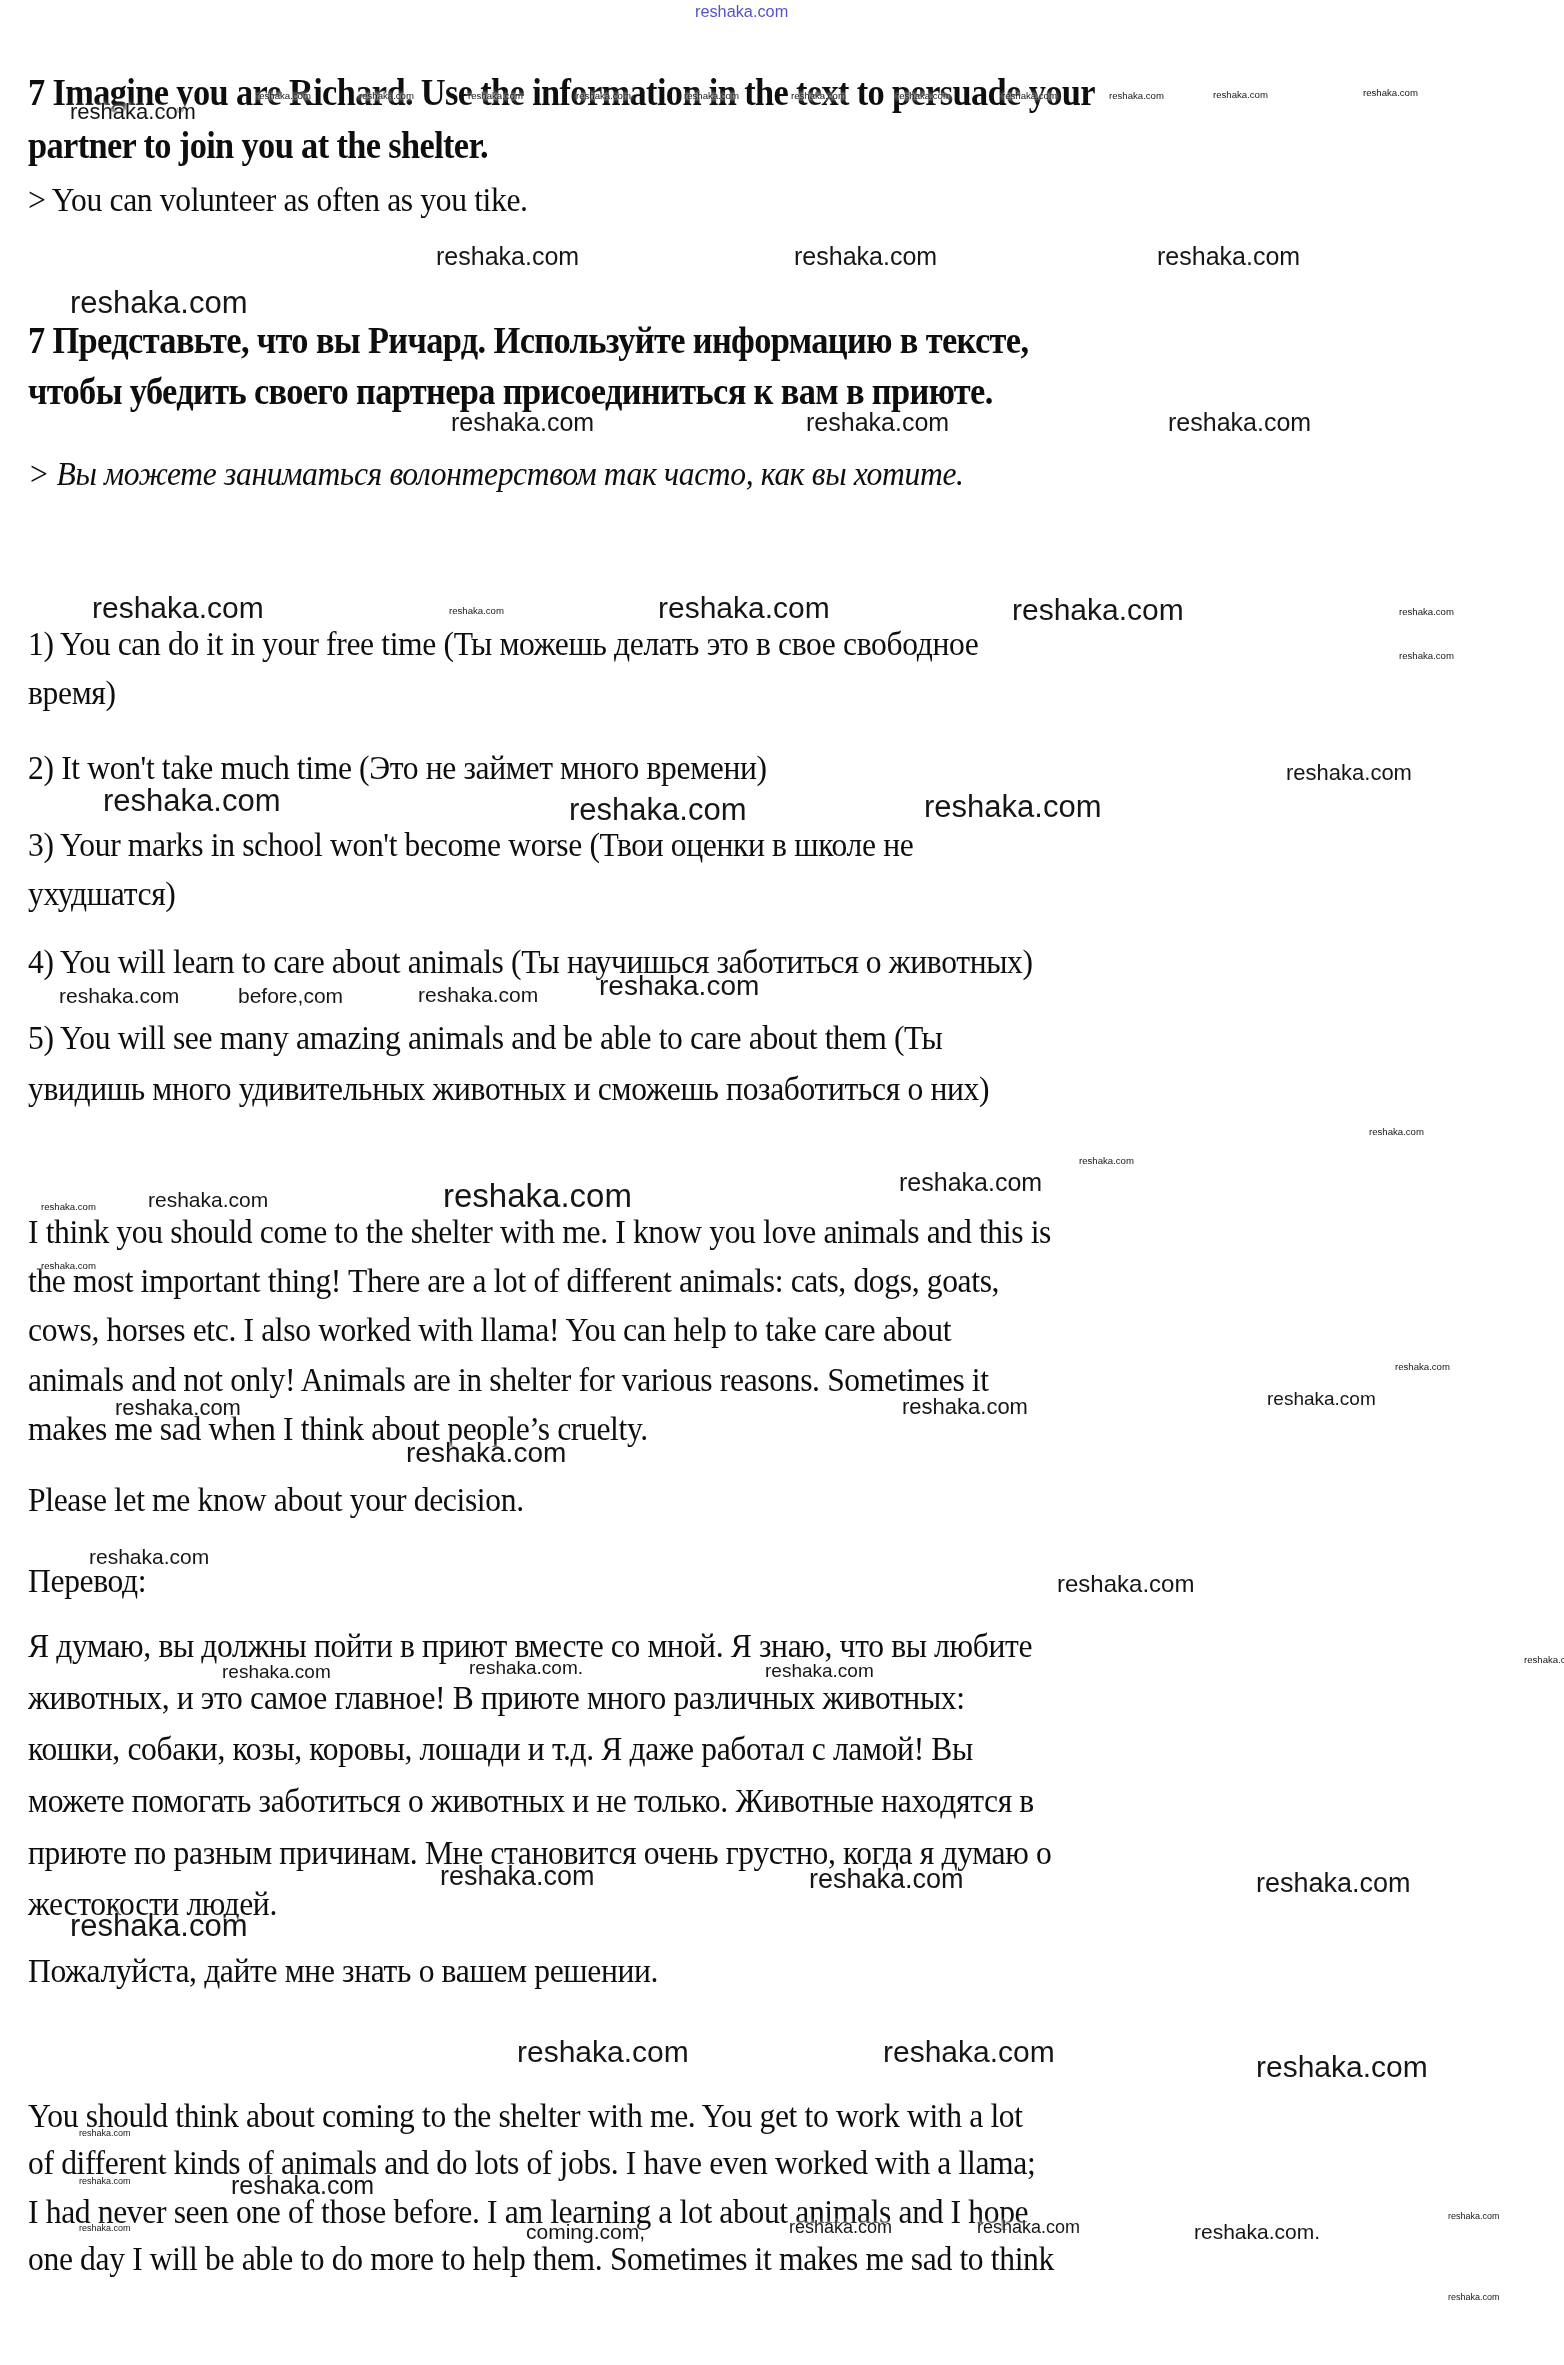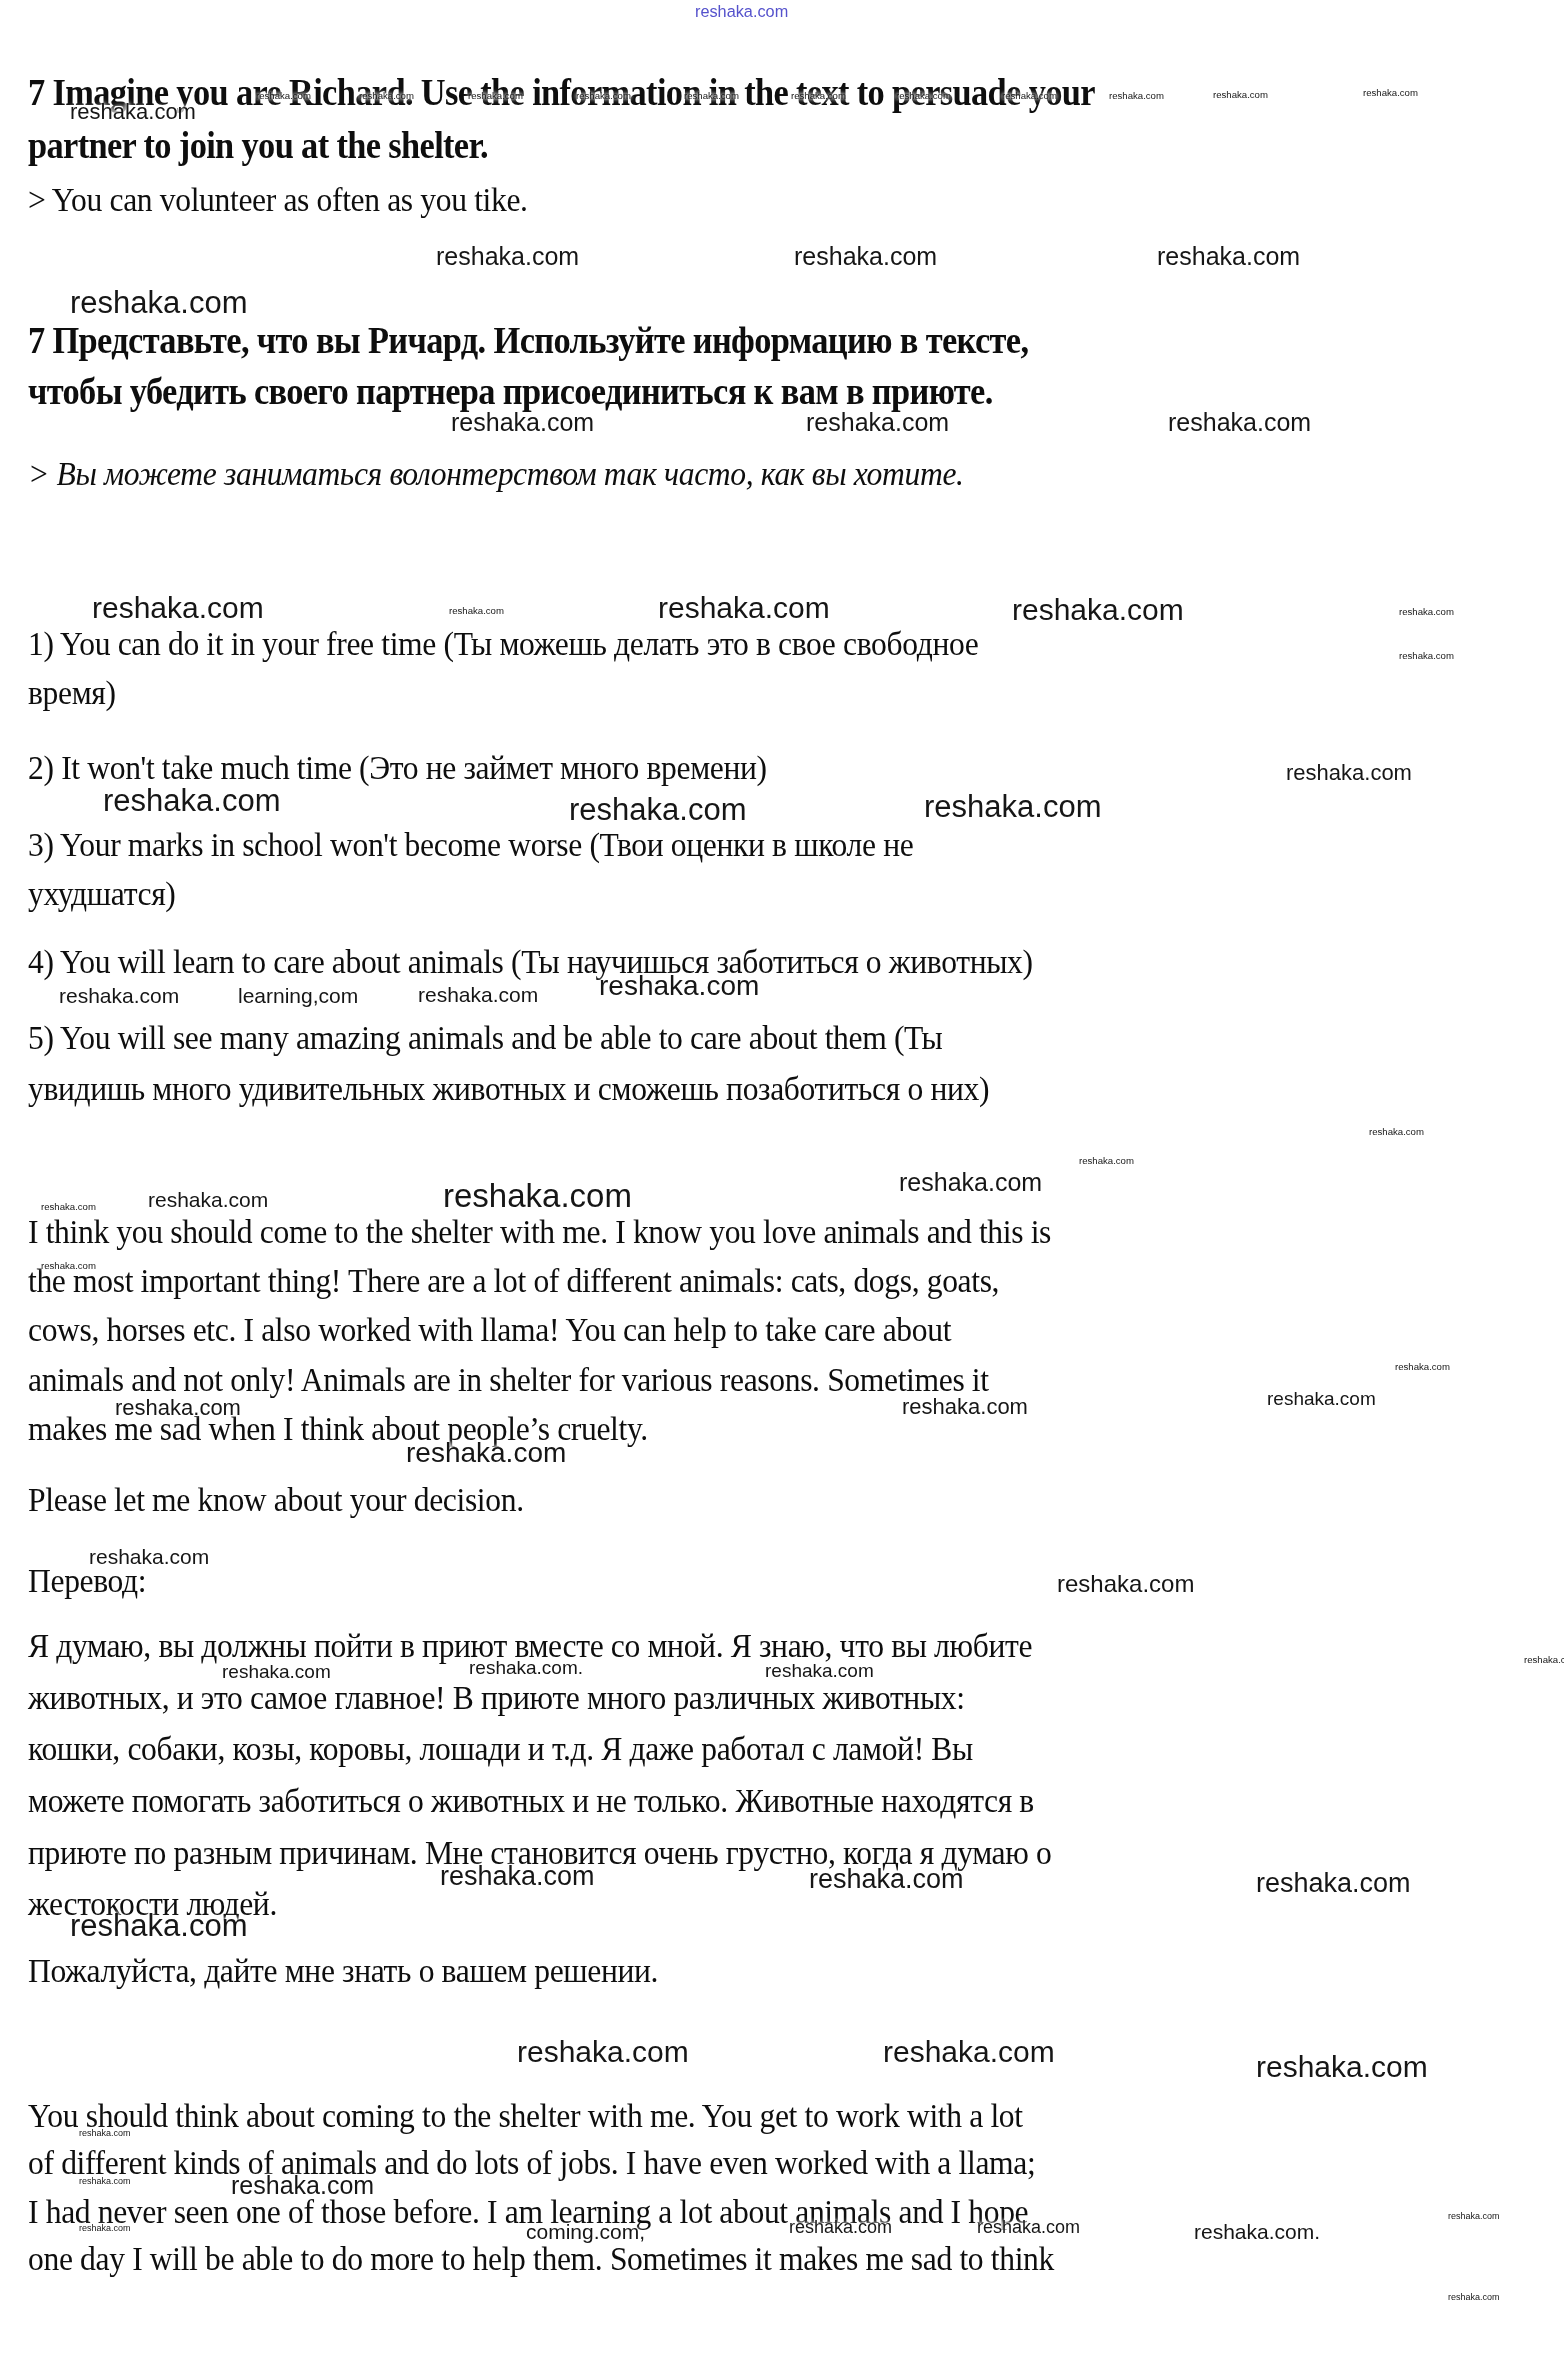--- a/index.html
+++ b/index.html
@@ -69,21 +69,21 @@
       <div class="wm" style="left: 449px; top: 605px; font-size: 9.6px;">reshaka.com</div>
       <div class="wm" style="left: 658px; top: 591px; font-size: 30px;">reshaka.com</div>
       <div class="wm" style="left: 1012px; top: 593px; font-size: 30px;">reshaka.com</div>
       <div class="wm" style="left: 1399px; top: 606px; font-size: 9.6px;">reshaka.com</div>
       <div class="wm" style="left: 1399px; top: 650px; font-size: 9.6px;">reshaka.com</div>
       <div class="wm" style="left: 1286px; top: 760px; font-size: 22px;">reshaka.com</div>
       <div class="wm" style="left: 103px; top: 783px; font-size: 31px;">reshaka.com</div>
       <div class="wm" style="left: 569px; top: 792px; font-size: 31px;">reshaka.com</div>
       <div class="wm" style="left: 924px; top: 789px; font-size: 31px;">reshaka.com</div>
       <div class="wm" style="left: 59px; top: 984px; font-size: 21px;">reshaka.com</div>
-      <div class="wm" style="left: 238px; top: 984px; font-size: 21px;">learning,com</div>
+      <div class="wm" style="left: 238px; top: 984px; font-size: 21px;">before,com</div>
       <div class="wm" style="left: 418px; top: 983px; font-size: 21px;">reshaka.com</div>
       <div class="wm" style="left: 599px; top: 970px; font-size: 28px;">reshaka.com</div>
       <div class="wm" style="left: 1369px; top: 1126px; font-size: 9.6px;">reshaka.com</div>
       <div class="wm" style="left: 41px; top: 1201px; font-size: 9.6px;">reshaka.com</div>
       <div class="wm" style="left: 148px; top: 1188px; font-size: 21px;">reshaka.com</div>
       <div class="wm" style="left: 443px; top: 1177px; font-size: 33px;">reshaka.com</div>
       <div class="wm" style="left: 899px; top: 1168px; font-size: 25px;">reshaka.com</div>
       <div class="wm" style="left: 1079px; top: 1155px; font-size: 9.6px;">reshaka.com</div>
       <div class="wm" style="left: 41px; top: 1260px; font-size: 9.6px;">reshaka.com</div>
       <div class="wm" style="left: 1395px; top: 1361px; font-size: 9.6px;">reshaka.com</div>

